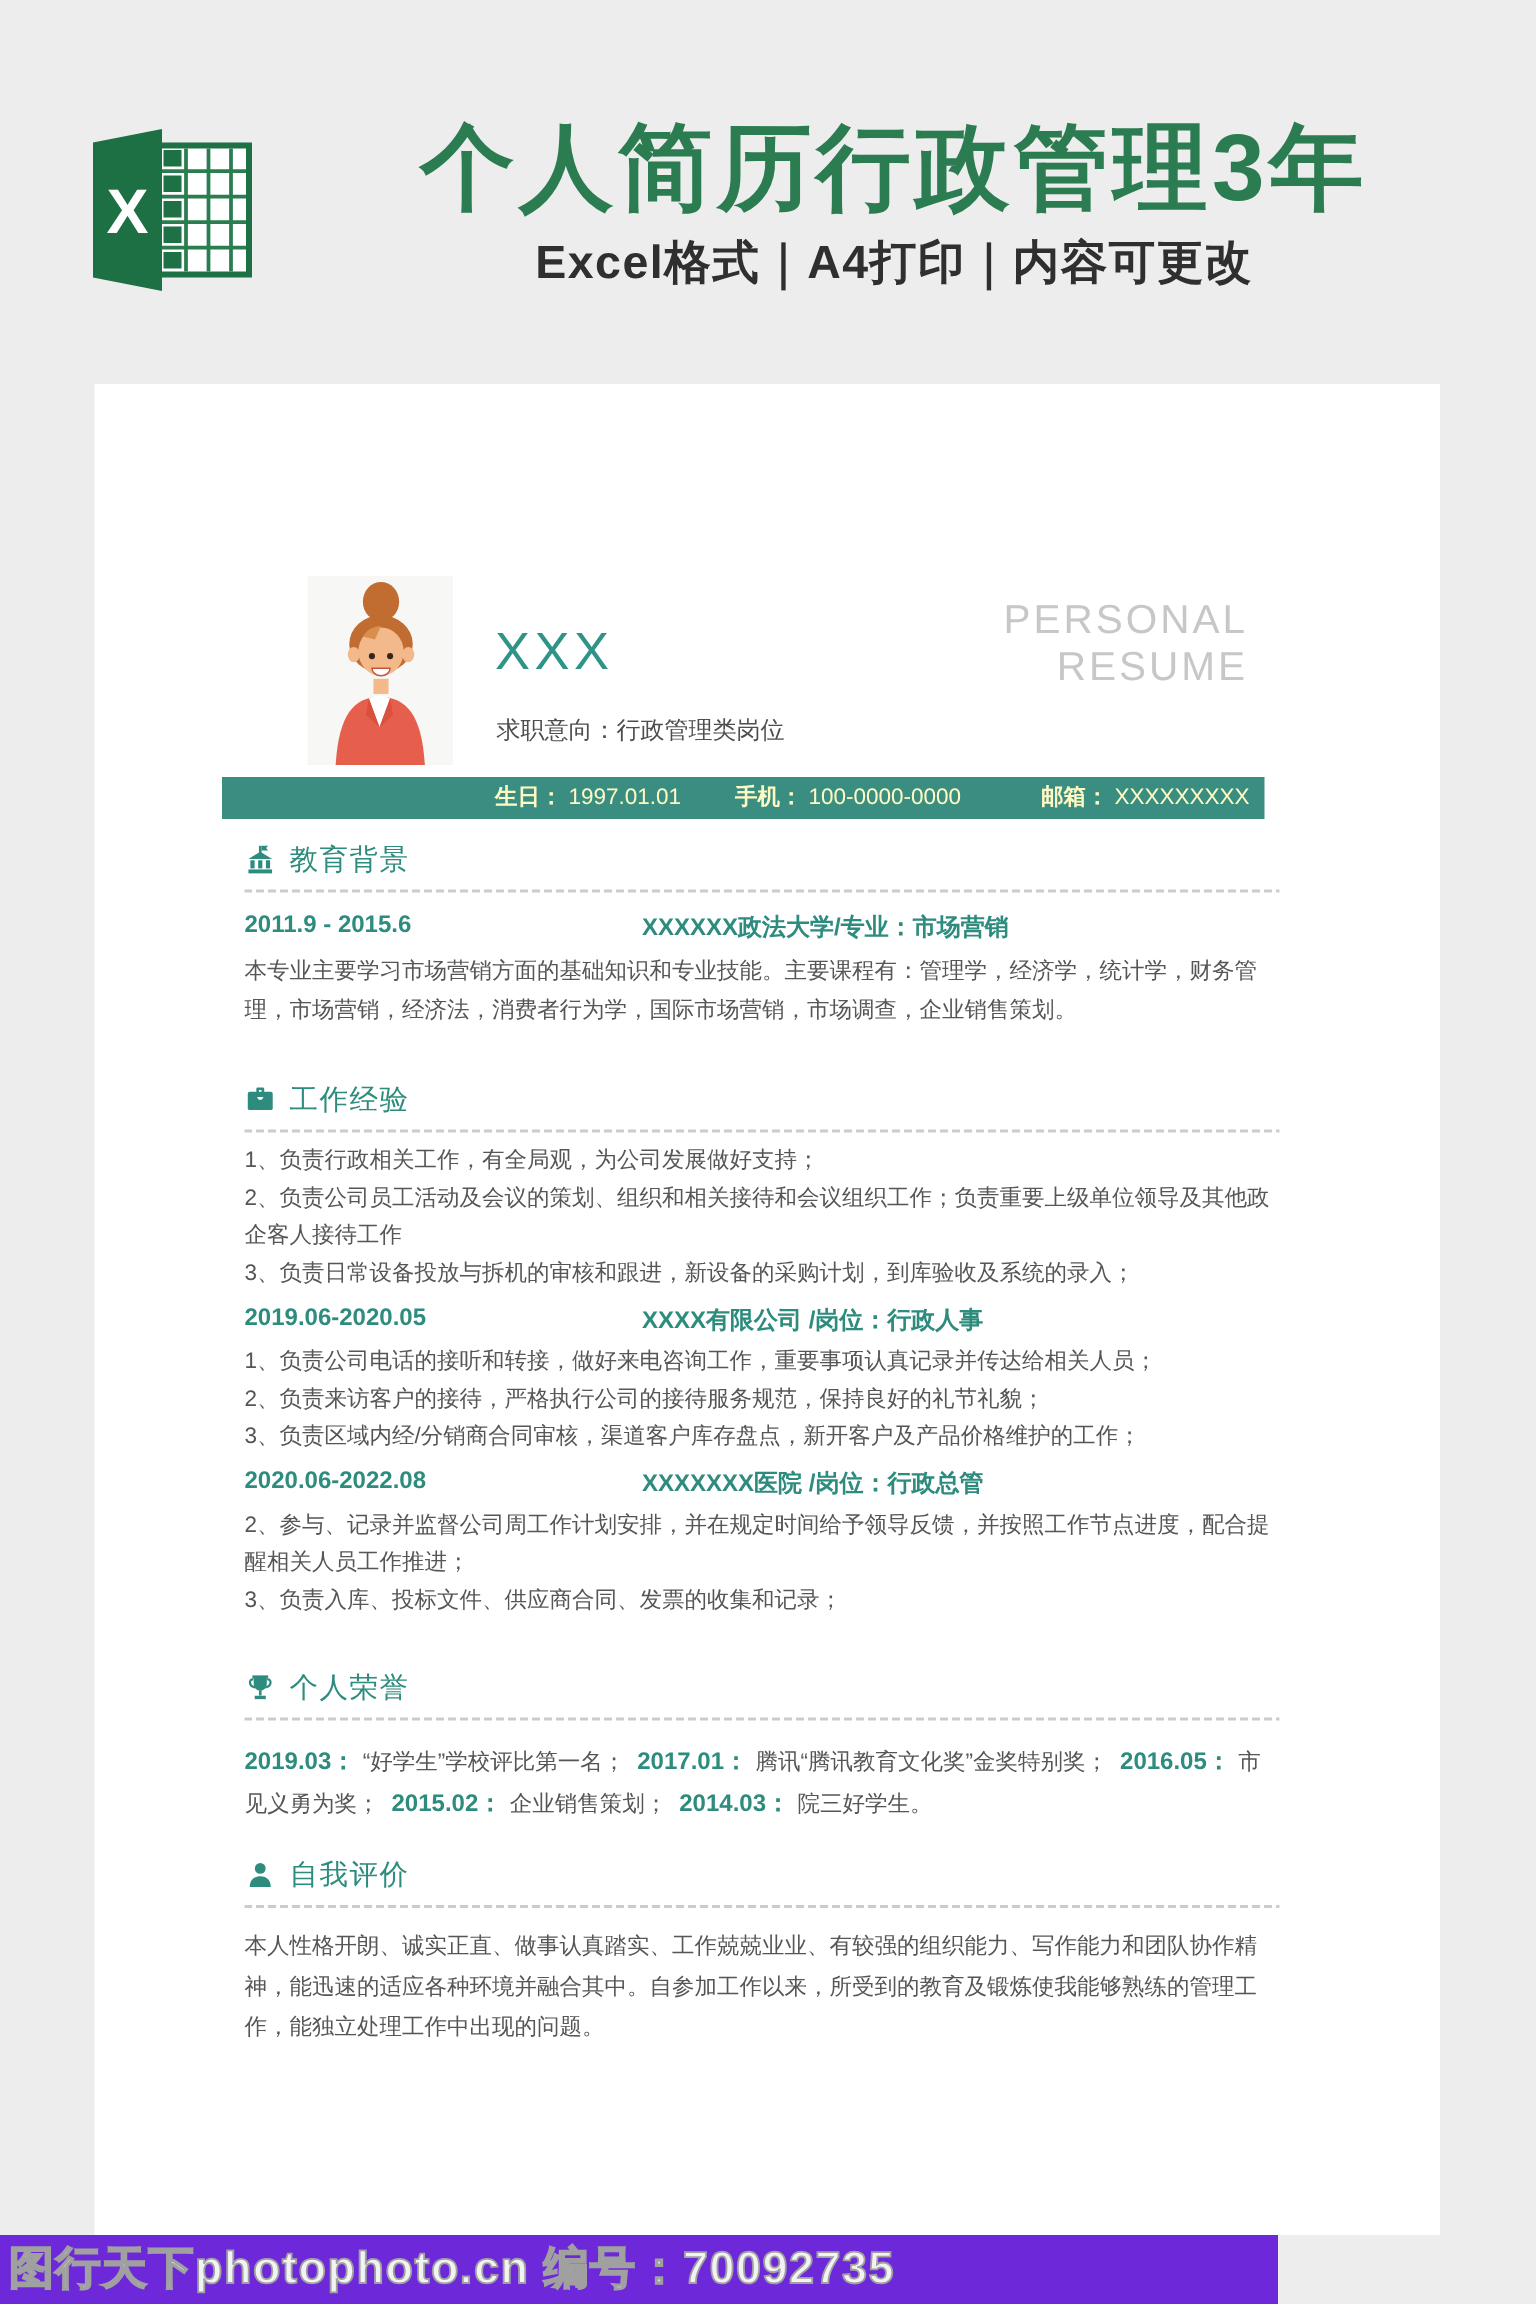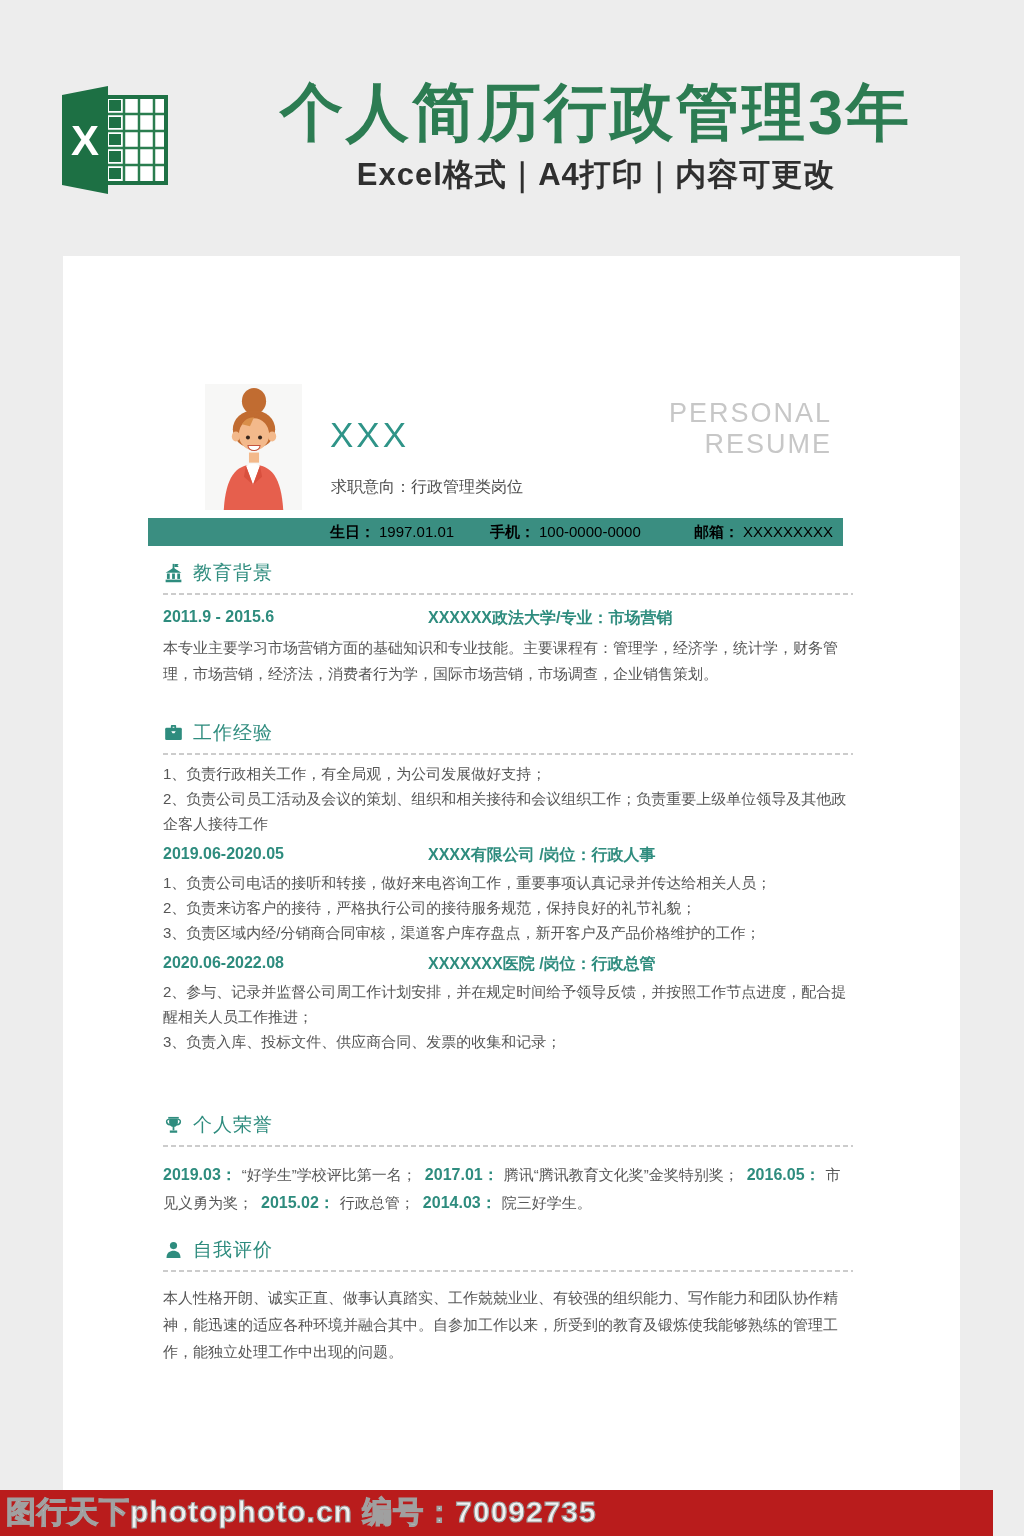--- a/index.html
+++ b/index.html
@@ -41,21 +41,21 @@
     font-size:27px;font-weight:400;letter-spacing:2px;color:var(--watermark);
   }
   .avatar-box{left:205px;top:384px;width:97px;height:126px;background:#f7f7f6;}
   .avatar-box svg{display:block;width:100%;height:100%;}
 
   .name{left:330px;top:415px;font-size:35px;letter-spacing:3px;color:#2f9488;font-weight:500;}
   .objective{left:331px;top:477px;font-size:16px;color:#4e4e4e;}
 
   .info-bar{
     left:148px;top:518px;width:695px;height:28px;background:var(--bar);
-    color:#000000;font-size:15px;line-height:28px;
+    color:#fef9c3;font-size:15px;line-height:28px;
   }
   .info-bar .item{position:absolute;top:0;white-space:nowrap;}
   .info-bar .lb{font-weight:bold;margin-right:4px;}
   .ib-birth{left:182px;} .ib-phone{left:342px;} .ib-email{left:532px;padding-left:14px;}
 
   
   .section{left:163px;width:690px;}
   .sec-edu{top:560px;} .sec-work{top:720px;} .sec-honor{top:1112px;} .sec-self{top:1237px;}
   .sec-head{display:flex;align-items:center;gap:9px;height:26px;}
   .sec-head .ic{width:21px;height:21px;flex:0 0 21px;}
@@ -71,21 +71,21 @@
   .para{font-size:15px;line-height:26px;color:var(--body);margin-top:6px;}
   .bullet{font-size:15px;line-height:25px;color:var(--body);}
   .job{margin-top:6px;margin-bottom:9px;}
   .job .date-row{margin-top:0;margin-bottom:4px;}
   .honors{margin-top:14px;font-size:15px;line-height:28px;color:var(--body);}
   .honors .hd{color:var(--accent);font-weight:bold;font-size:16px;margin-right:5px;}
   .honors .ht{margin-right:8px;}
   .self-para{margin-top:12px;font-size:15px;line-height:27px;color:var(--body);}
 
   
-  .footer{left:0;top:1490px;width:993px;height:46px;background:#b91c1c;}
+  .footer{left:0;top:1490px;width:852px;height:46px;background:#6d28d9;}
   .footer-text{
     position:absolute;left:6px;top:2px;
     font-size:30px;font-weight:bold;letter-spacing:1px;
     color:#f2f2f2;-webkit-text-stroke:1.2px #a0a0a0;
     white-space:nowrap;
   }
 </style>
 </head>
 <body>
 
@@ -183,20 +183,21 @@
           <path d="M9.5,9.5 h5 l-1.4,2.2 h-2.2 Z" fill="#ffffff"></path>
         </svg>
     </span>
     <span class="sec-title">工作经验</span>
   </div>
   <div class="dashline"></div>
 
   <div class="job">
     <p class="bullet">1、负责行政相关工作，有全局观，为公司发展做好支持；</p>
     <p class="bullet">2、负责公司员工活动及会议的策划、组织和相关接待和会议组织工作；负责重要上级单位领导及其他政企客人接待工作</p>
+    <p class="bullet">3、负责日常设备投放与拆机的审核和跟进，新设备的采购计划，到库验收及系统的录入；</p>
   </div>
 
   <div class="job">
     <div class="date-row">
       <span class="period">2019.06-2020.05</span>
       <span class="org">XXXX有限公司 /岗位：行政人事</span>
     </div>
     <p class="bullet">1、负责公司电话的接听和转接，做好来电咨询工作，重要事项认真记录并传达给相关人员；</p>
     <p class="bullet">2、负责来访客户的接待，严格执行公司的接待服务规范，保持良好的礼节礼貌；</p>
     <p class="bullet">3、负责区域内经/分销商合同审核，渠道客户库存盘点，新开客户及产品价格维护的工作；</p>
@@ -220,21 +221,21 @@
           <path d="M7,4.2 h10 v4.6 a5,5 0 0 1 -10 0 Z"></path>
           <path d="M6.8,5 C3,5 3.2,10.5 8,11.3" fill="none" stroke="#2e8c7e" stroke-width="1.7"></path>
           <path d="M17.2,5 C21,5 20.8,10.5 16,11.3" fill="none" stroke="#2e8c7e" stroke-width="1.7"></path>
           <rect x="11" y="13.5" width="2" height="4"></rect>
           <rect x="7.8" y="17.7" width="8.4" height="2.6"></rect>
         </svg>
     </span>
     <span class="sec-title">个人荣誉</span>
   </div>
   <div class="dashline"></div>
-  <p class="honors"><span class="hd">2019.03：</span><span class="ht">“好学生”学校评比第一名；</span><span class="hd">2017.01：</span><span class="ht">腾讯“腾讯教育文化奖”金奖特别奖；</span><span class="hd">2016.05：</span><span class="ht">市见义勇为奖；</span><span class="hd">2015.02：</span><span class="ht">行政总管；</span><span class="hd">2014.03：</span><span class="ht">院三好学生。</span></p>
+  <p class="honors"><span class="hd">2019.03：</span><span class="ht">“好学生”学校评比第一名；</span><span class="hd">2017.01：</span><span class="ht">腾讯“腾讯教育文化奖”金奖特别奖；</span><span class="hd">2016.05：</span><span class="ht">市见义勇为奖；</span><span class="hd">2015.02：</span><span class="ht">企业销售策划；</span><span class="hd">2014.03：</span><span class="ht">院三好学生。</span></p>
 </div>
 
 <div class="abs section sec-self">
   <div class="sec-head">
     <span class="ic">
       <svg viewBox="0 0 24 24">
           <circle cx="12" cy="6.4" r="4.1"></circle>
           <path d="M4,20.5 C4,14.6 8,12.4 12,12.4 C16,12.4 20,14.6 20,20.5 Z"></path>
         </svg>
     </span>

